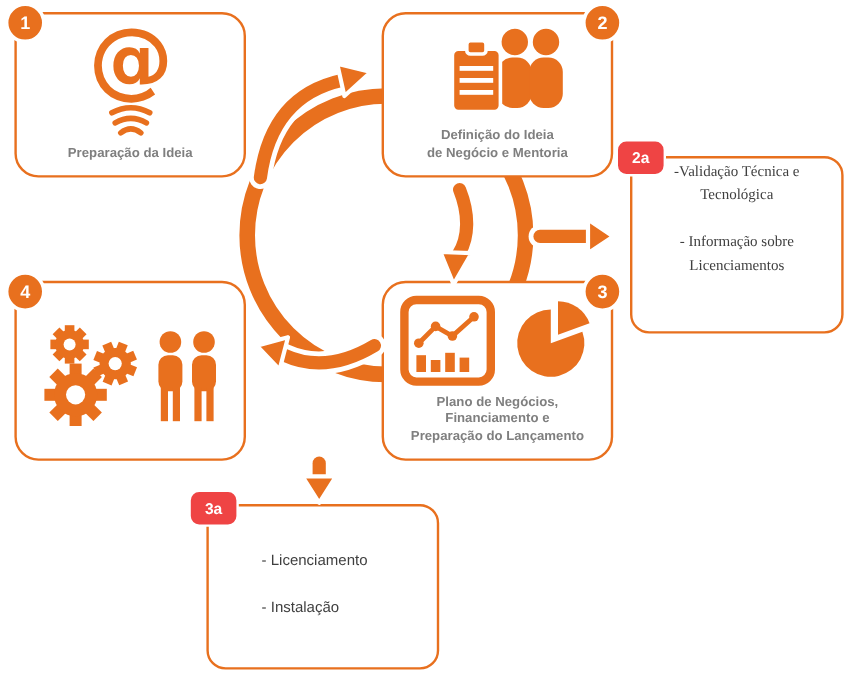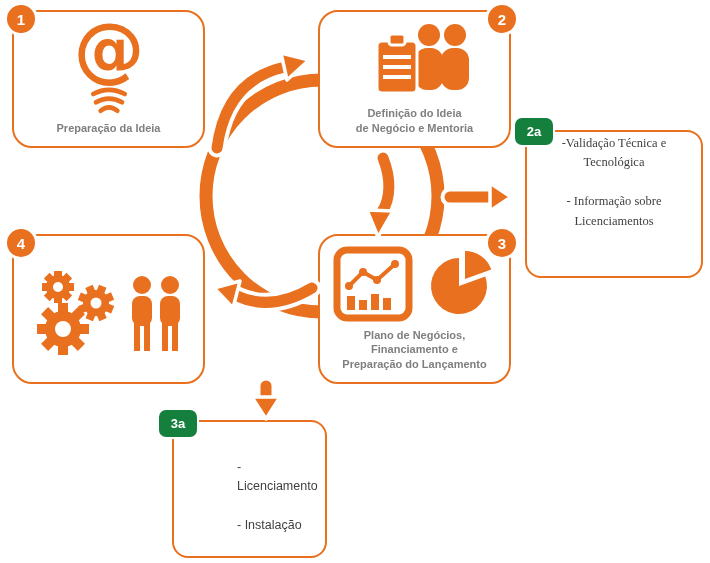--- a/index.html
+++ b/index.html
@@ -33,34 +33,34 @@
   .step-label{
     font-weight:bold;font-size:11px;color:#7F7F7F;text-align:center;
     white-space:pre-line;line-height:1.3;margin:0 6px 11px;
   }
 
   .sub-box{
     position:absolute;background:#fff;border:2px solid #E8701E;border-radius:16px;
     box-sizing:border-box;z-index:2;
   }
   #box2a{left:525px;top:130px;width:178px;height:148px;}
-  #box3a{left:172px;top:420px;width:155px;height:138px;}
+  #box3a{left:172px;top:420px;width:194px;height:138px;}
   .badge-rect{
     position:absolute;width:38px;height:27px;border-radius:9px;
-    background:#15803d;color:#fff;font-weight:bold;font-size:13px;
+    background:#ef4444;color:#fff;font-weight:bold;font-size:13px;
     display:flex;align-items:center;justify-content:center;border:2px solid #fff;
     z-index:4;
   }
   #badge2a{left:-14px;top:-16px;}
   #badge3a{left:-17px;top:-14px;}
   .sub-text{
     font-size:12.5px;color:#3F3F3F;line-height:1.55;white-space:pre-line;
   }
   #box2a .sub-text{text-align:center;padding:2px 8px 0;font-family:Liberation Serif, serif;}
-  #box3a .sub-text{text-align:left;padding:36px 0 0 44px;margin-left:19px;}
+  #box3a .sub-text{text-align:left;padding:36px 0 0 44px;}
 </style>
 </head>
 <body>
 
 <div class="canvas">
 
   <svg class="layer ring-layer" viewBox="0 0 710 563">
     <circle cx="322" cy="196" r="116" fill="none" stroke="#E8701E" stroke-width="13"></circle>
   </svg>
 

